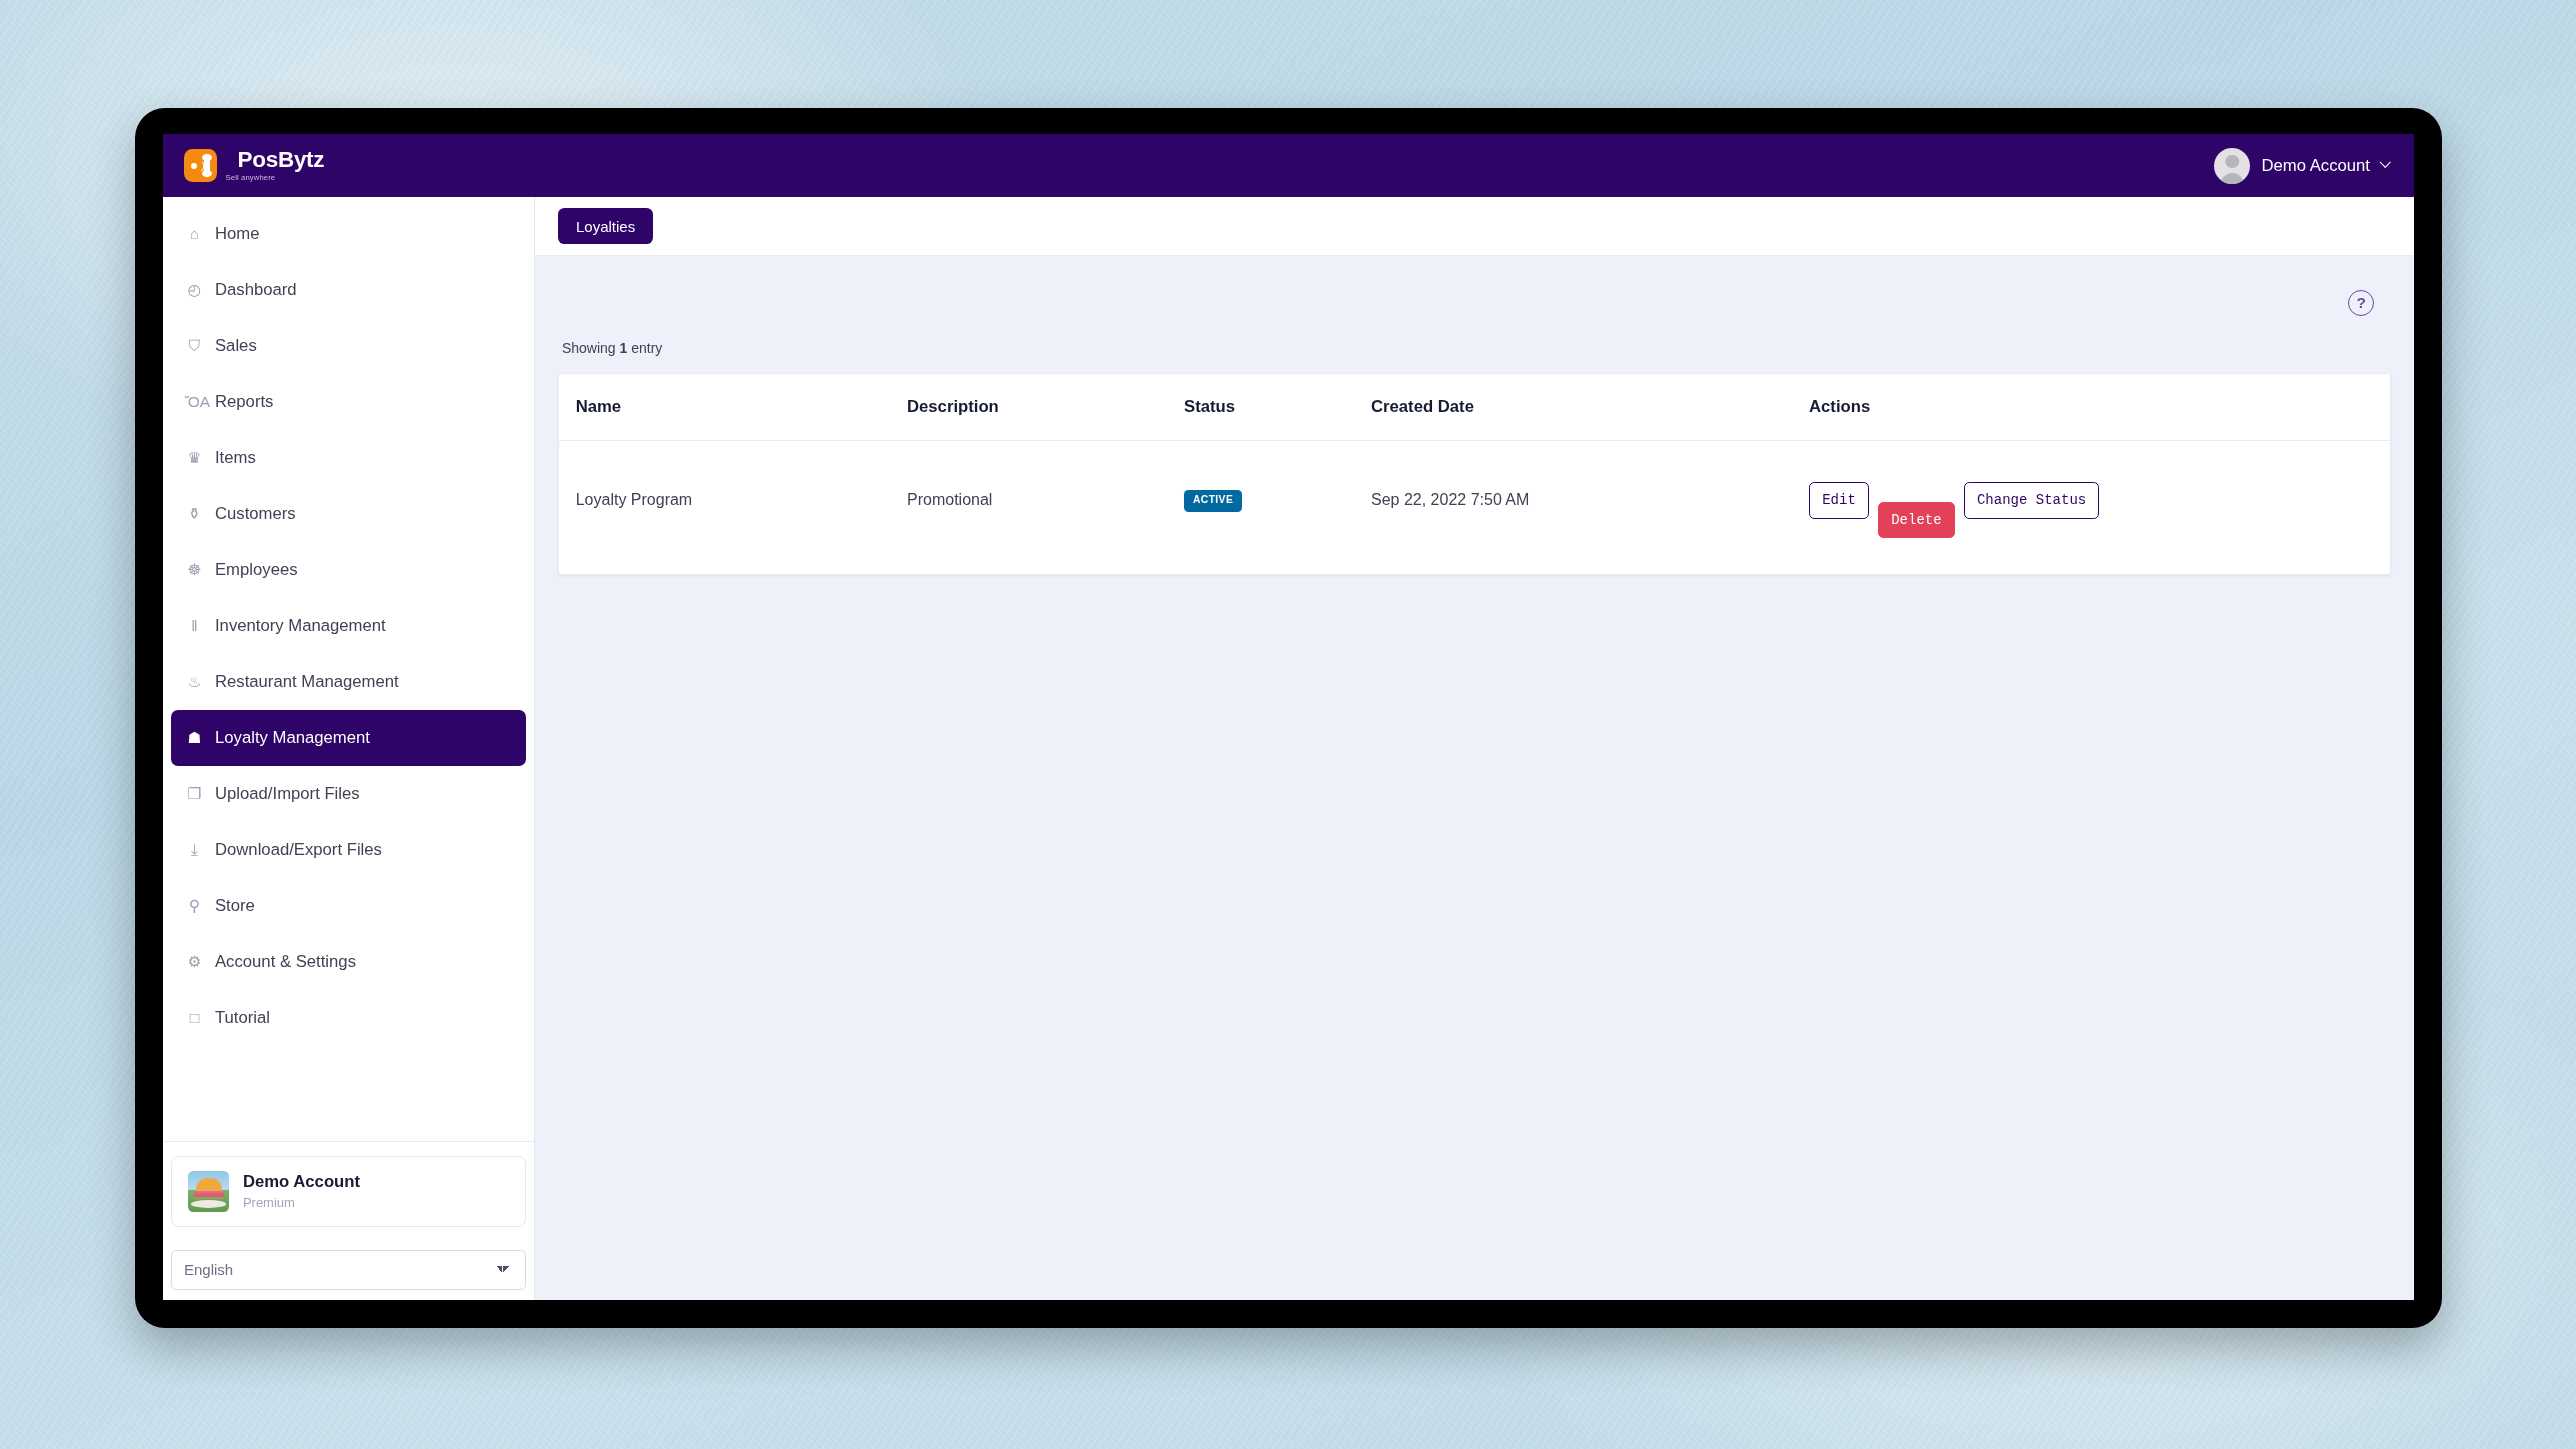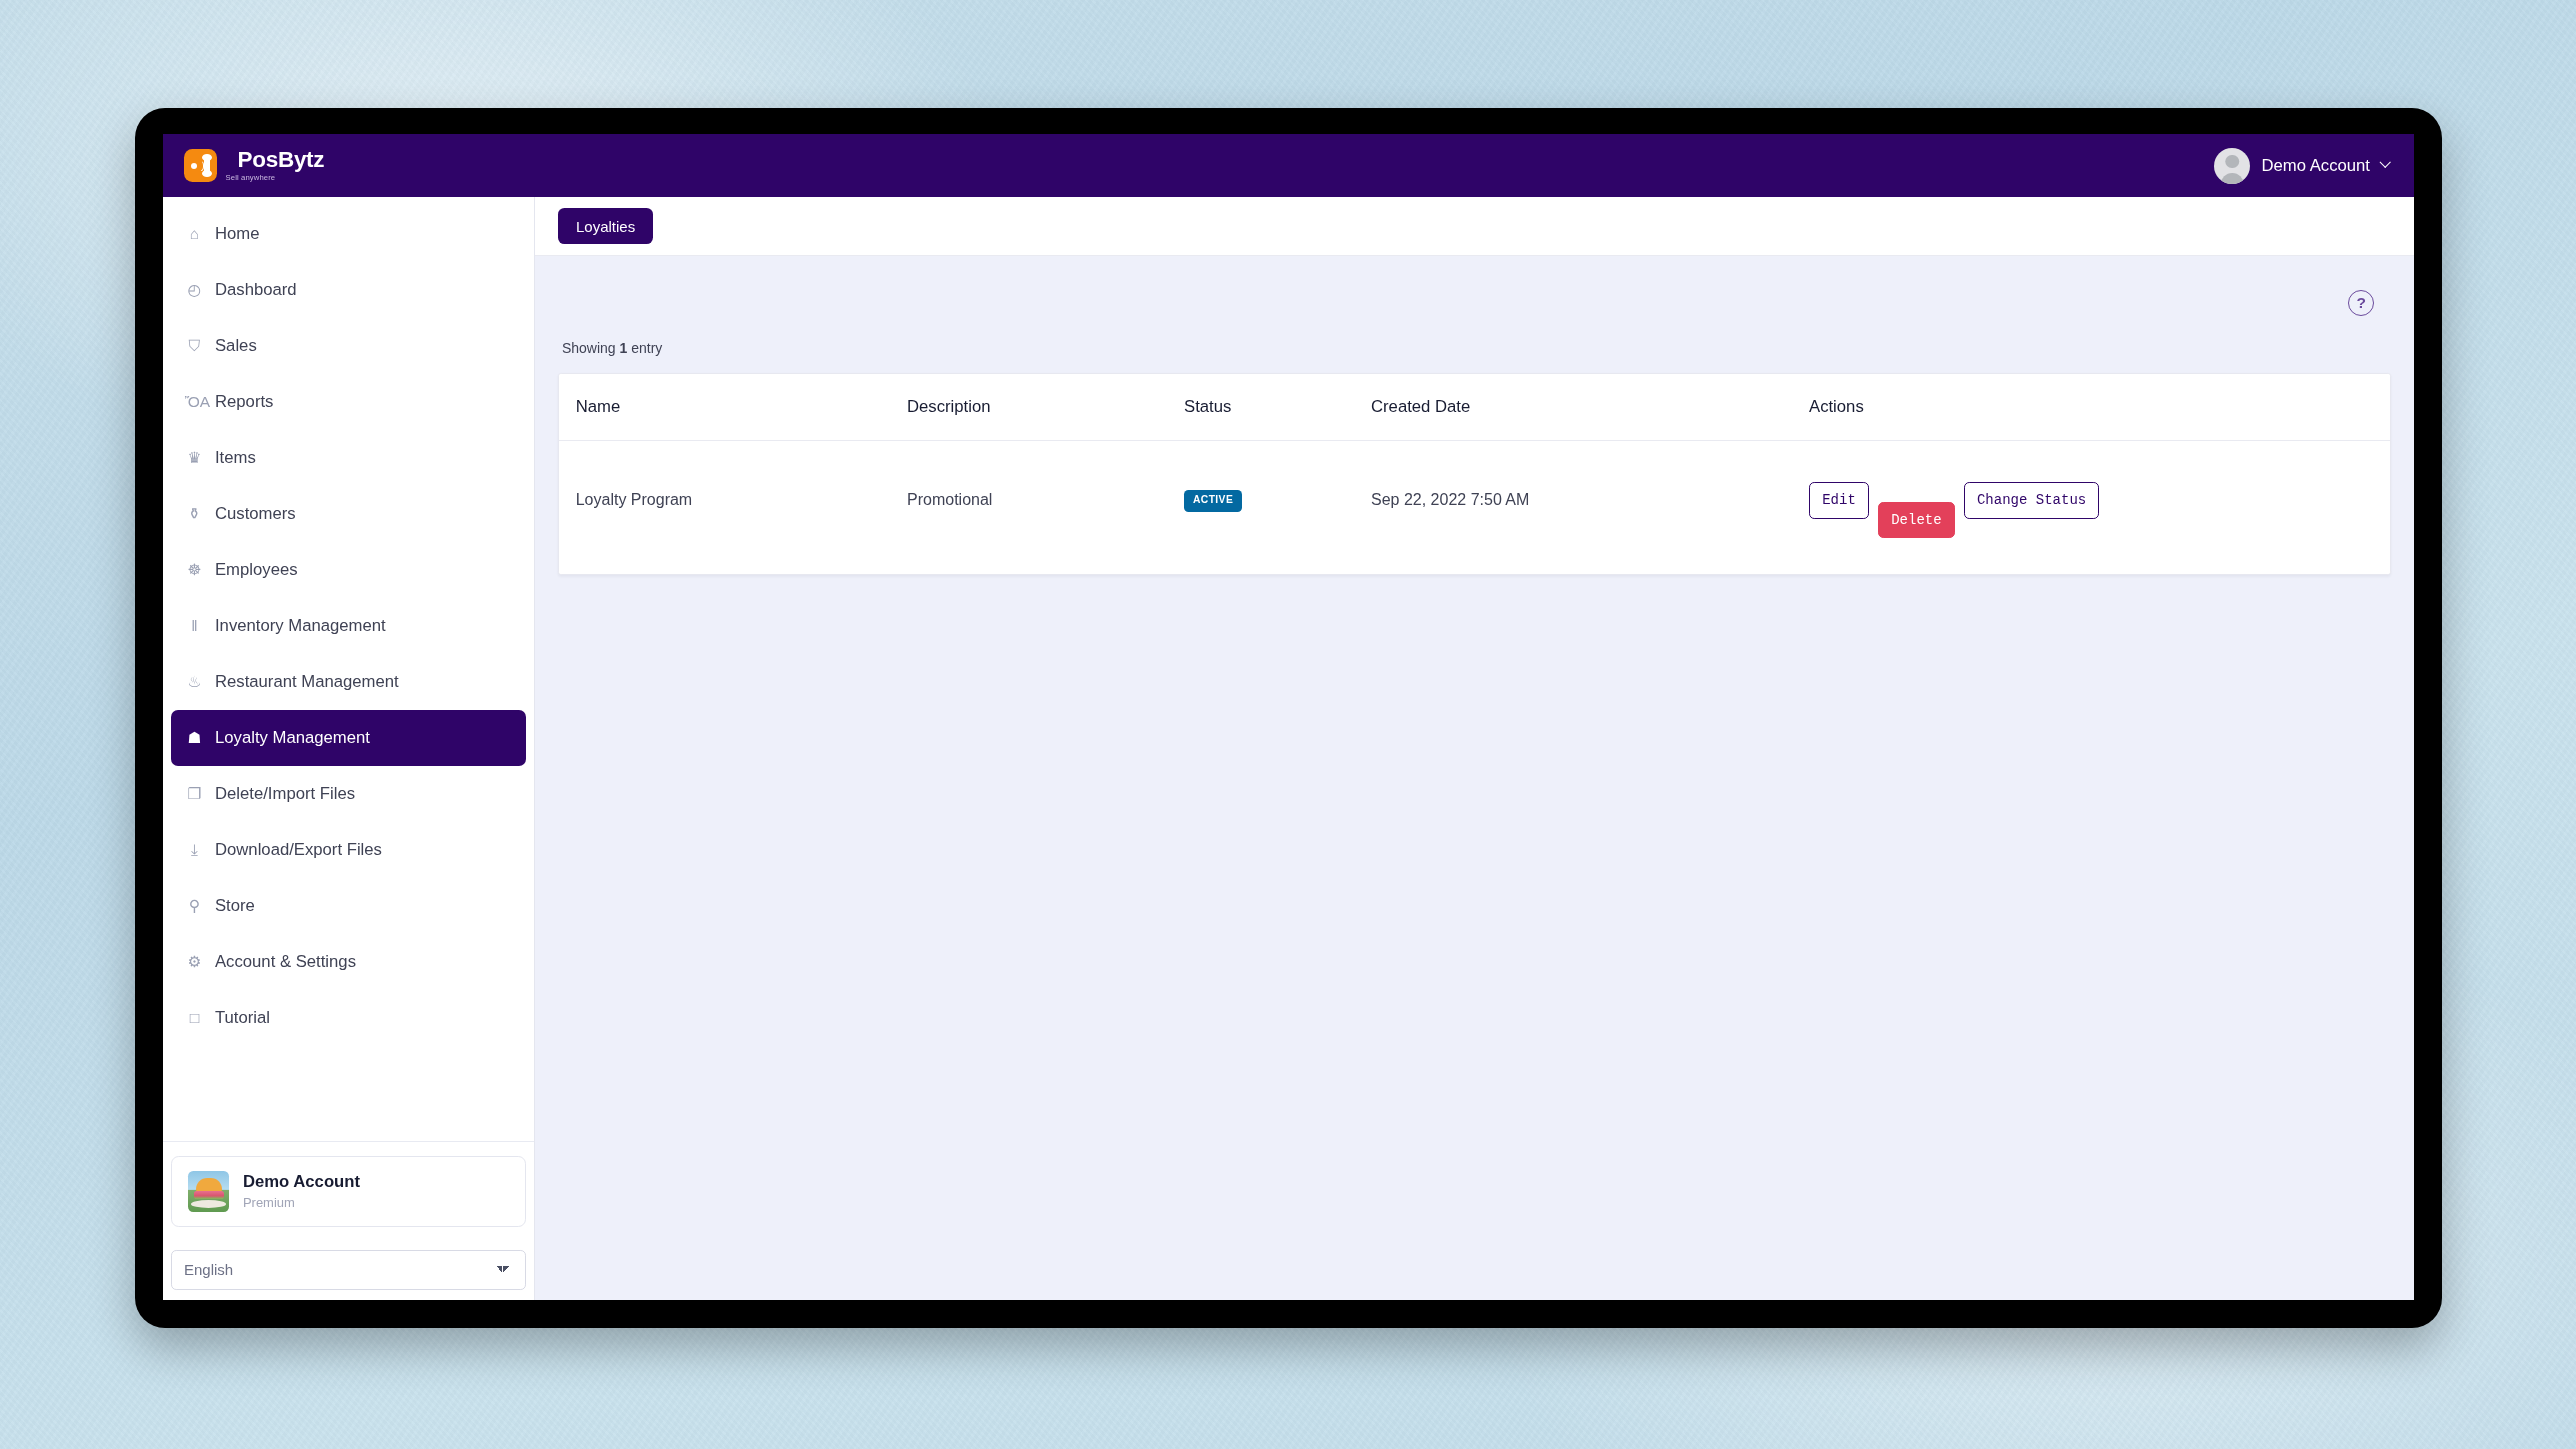--- a/index.html
+++ b/index.html
@@ -290,21 +290,21 @@
     border-radius: 3.2px;
     overflow: hidden;
     box-shadow: 0 1.3px 2.6px rgba(30,30,60,0.05);
   }
 
   table.data { width: 100%; border-collapse: collapse; table-layout: fixed; }
 
   table.data th {
     text-align: left;
     font-size: 16.7px;
-    font-weight: 400;
+    font-weight: 700;
     color: #181c32;
     padding: 23px 0 23px 0;
     border-bottom: 1.3px solid #e9eaf1;
     background: #ffffff;
   }
   table.data td {
     font-size: 16px;
     color: #3f4254;
     padding: 22px 0 36px 0;
     vertical-align: middle;
@@ -419,21 +419,21 @@
               <div class="nav-item">
                 <span class="ic">♨</span>
                 <span>Restaurant Management</span>
               </div>
               <div class="nav-item active">
                 <span class="ic">☗</span>
                 <span>Loyalty Management</span>
               </div>
               <div class="nav-item">
                 <span class="ic">❐</span>
-                <span>Delete/Import Files</span>
+                <span>Upload/Import Files</span>
               </div>
               <div class="nav-item">
                 <span class="ic">⤓</span>
                 <span>Download/Export Files</span>
               </div>
               <div class="nav-item">
                 <span class="ic">⚲</span>
                 <span>Store</span>
               </div>
               <div class="nav-item">

